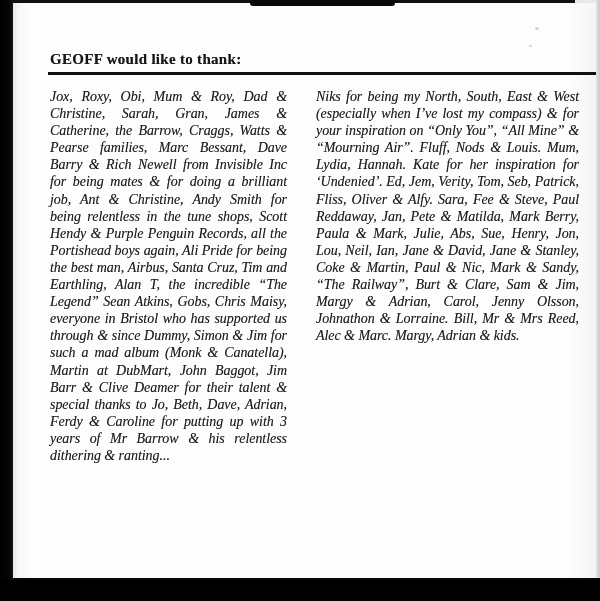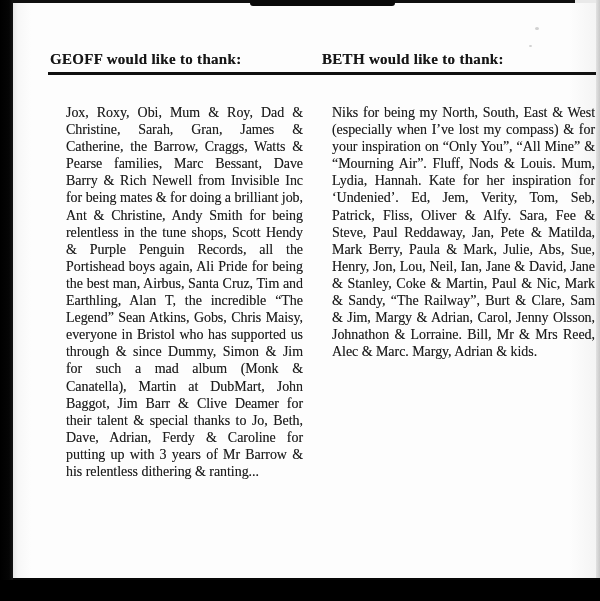--- a/index.html
+++ b/index.html
@@ -81,40 +81,40 @@
   .heading-right { left: 309px; }
   .heading-rule {
     position: absolute;
     left: 35px; right: 0;
     top: 69px; height: 3px;
     background: #101010;
   }
   .col-text {
     position: absolute;
     top: 85px;
-    margin: 16px;
+    margin: 0;
     font-size: 14px;
     line-height: 17.1px;
     letter-spacing: -0.05px;
     color: #1e1e1e;
     text-align: justify;
     text-justify: inter-word;
     text-shadow: 0 0 .45px rgba(30,30,30,.5);
+    font-style: italic;
   }
   .text-left  { left: 37px; width: 237px; }
   .text-right { left: 303px; width: 263px; }
 </style>
 </head>
 <body>
 
 <div id="screen">
 
   <div class="page">
     <h2 class="col-heading heading-left">GEOFF would like to thank:</h2>
-    <h2 class="col-heading heading-right">BETH would like to thank:</h2>
 
     <div class="heading-rule"></div>
 
     <p class="col-text text-left">Jox, Roxy, Obi, Mum &amp; Roy, Dad &amp; Christine, Sarah, Gran, James &amp; Catherine, the Barrow, Craggs, Watts &amp; Pearse families, Marc Bessant, Dave Barry &amp; Rich Newell from Invisible Inc for being mates &amp; for doing a brilliant job, Ant &amp; Christine, Andy Smith for being relentless in the tune shops, Scott Hendy &amp; Purple Penguin Records, all the Portishead boys again, Ali Pride for being the best man, Airbus, Santa Cruz, Tim and Earthling, Alan T, the incredible “The Legend” Sean Atkins, Gobs, Chris Maisy, everyone in Bristol who has supported us through &amp; since Dummy, Simon &amp; Jim for such a mad album (Monk &amp; Canatella), Martin at DubMart, John Baggot, Jim Barr &amp; Clive Deamer for their talent &amp; special thanks to Jo, Beth, Dave, Adrian, Ferdy &amp; Caroline for putting up with 3 years of Mr Barrow &amp; his relentless dithering &amp; ranting...</p>
 
     <p class="col-text text-right">Niks for being my North, South, East &amp; West (especially when I’ve lost my compass) &amp; for your inspiration on “Only You”, “All Mine” &amp; “Mourning Air”. Fluff, Nods &amp; Louis. Mum, Lydia, Hannah. Kate for her inspiration for ‘Undenied’. Ed, Jem, Verity, Tom, Seb, Patrick, Fliss, Oliver &amp; Alfy. Sara, Fee &amp; Steve, Paul Reddaway, Jan, Pete &amp; Matilda, Mark Berry, Paula &amp; Mark, Julie, Abs, Sue, Henry, Jon, Lou, Neil, Ian, Jane &amp; David, Jane &amp; Stanley, Coke &amp; Martin, Paul &amp; Nic, Mark &amp; Sandy, “The Railway”, Burt &amp; Clare, Sam &amp; Jim, Margy &amp; Adrian, Carol, Jenny Olsson, Johnathon &amp; Lorraine. Bill, Mr &amp; Mrs Reed, Alec &amp; Marc. Margy, Adrian &amp; kids.</p>
 
     <div class="scan-speck speck-a"></div>
     <div class="scan-speck speck-b"></div>
   </div>

